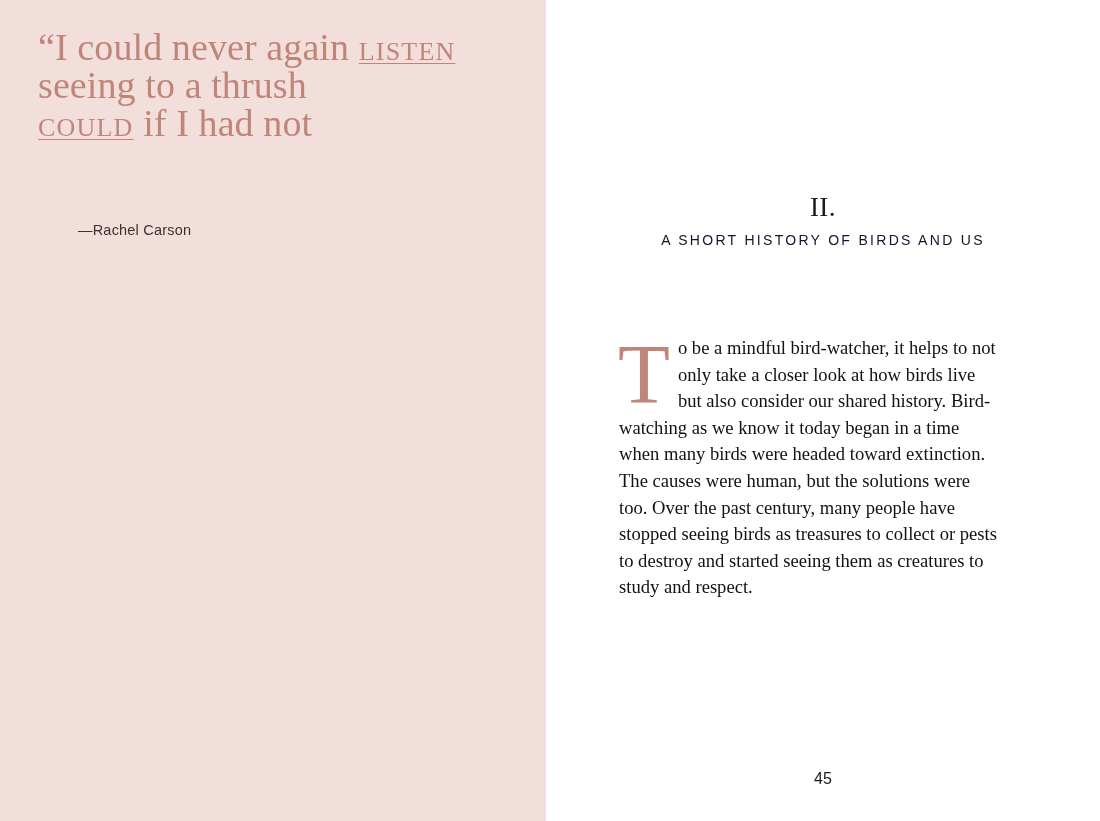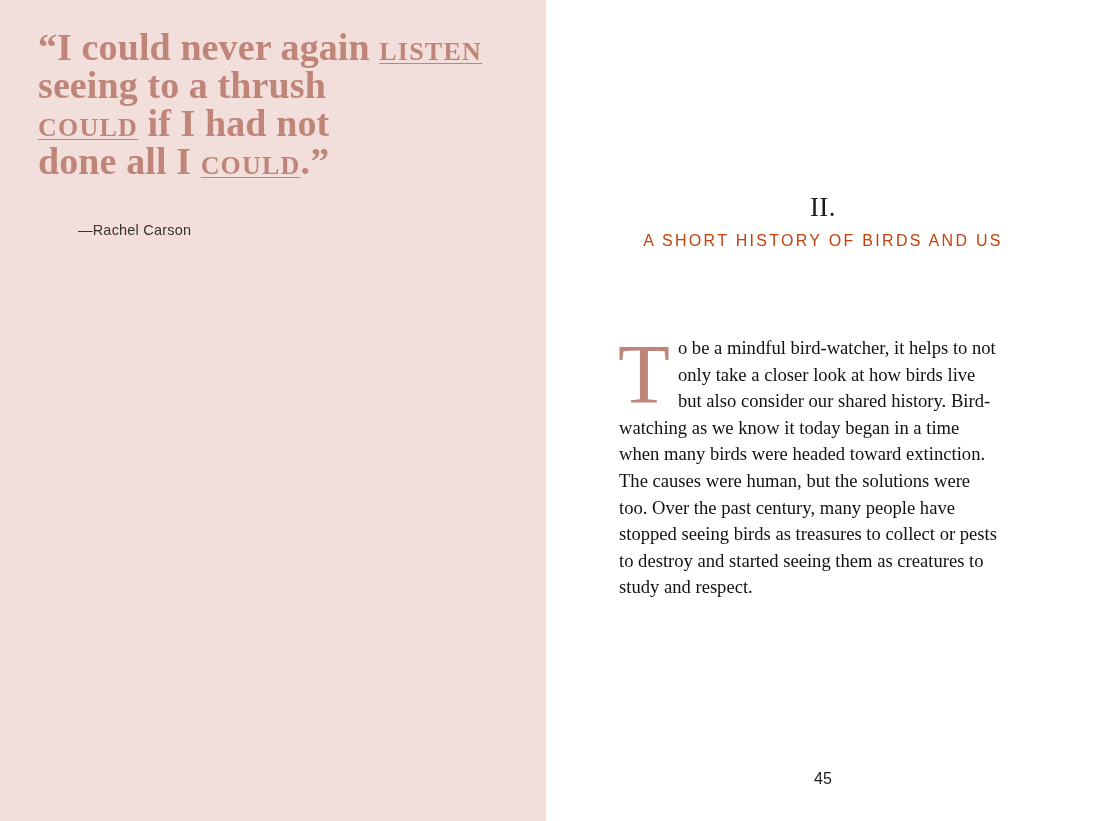--- a/index.html
+++ b/index.html
@@ -25,21 +25,20 @@
     width: 546px;
     height: 821px;
     background: #f2dfdb;
     box-sizing: border-box;
   }
   .quote-block {
     position: absolute;
     left: 38px;
     top: 28px;
     width: 460px;
-    font-weight: bold;
   }
   .quote-text {
     font-family: "Liberation Serif", serif;
     color: #c08579;
     font-size: 38px;
     line-height: 1.0;
     letter-spacing: 0.1px;
   }
   .quote-line {
     display: block;
@@ -81,22 +80,22 @@
     color: #1d1a18;
     letter-spacing: 0.5px;
   }
   .chapter-title {
     position: absolute;
     top: 232px;
     left: 0;
     width: 554px;
     text-align: center;
     font-family: "Liberation Sans", sans-serif;
-    font-size: 16px;
-    color: #c2410c;
+    font-size: 14px;
+    color: #0f172a;
     letter-spacing: 2.3px;
   }
   .body-block {
     position: absolute;
     left: 72px;
     top: 334px;
     width: 386px;
     font-family: "Liberation Serif", serif;
     font-size: 18.6px;
     line-height: 26.6px;
@@ -130,21 +129,20 @@
 <body>
 
 <div class="spread">
 
   <div class="page-left">
     <div class="quote-block">
       <div class="quote-text">
         <span class="quote-line">“I could never again <span class="sc">LISTEN</span></span>
         <span class="quote-line">seeing to a thrush</span>
         <span class="quote-line"><span class="sc">COULD</span> if I had not</span>
-        <span class="quote-line">done all I <span class="sc">COULD</span>.”</span>
       </div>
     </div>
     <div class="attribution">—Rachel Carson</div>
   </div>
 
   <div class="page-right">
     <div class="chapter-number">II.</div>
     <div class="chapter-title">A SHORT HISTORY OF BIRDS AND US</div>
     <div class="body-block">
       <span class="dropcap">T</span>

